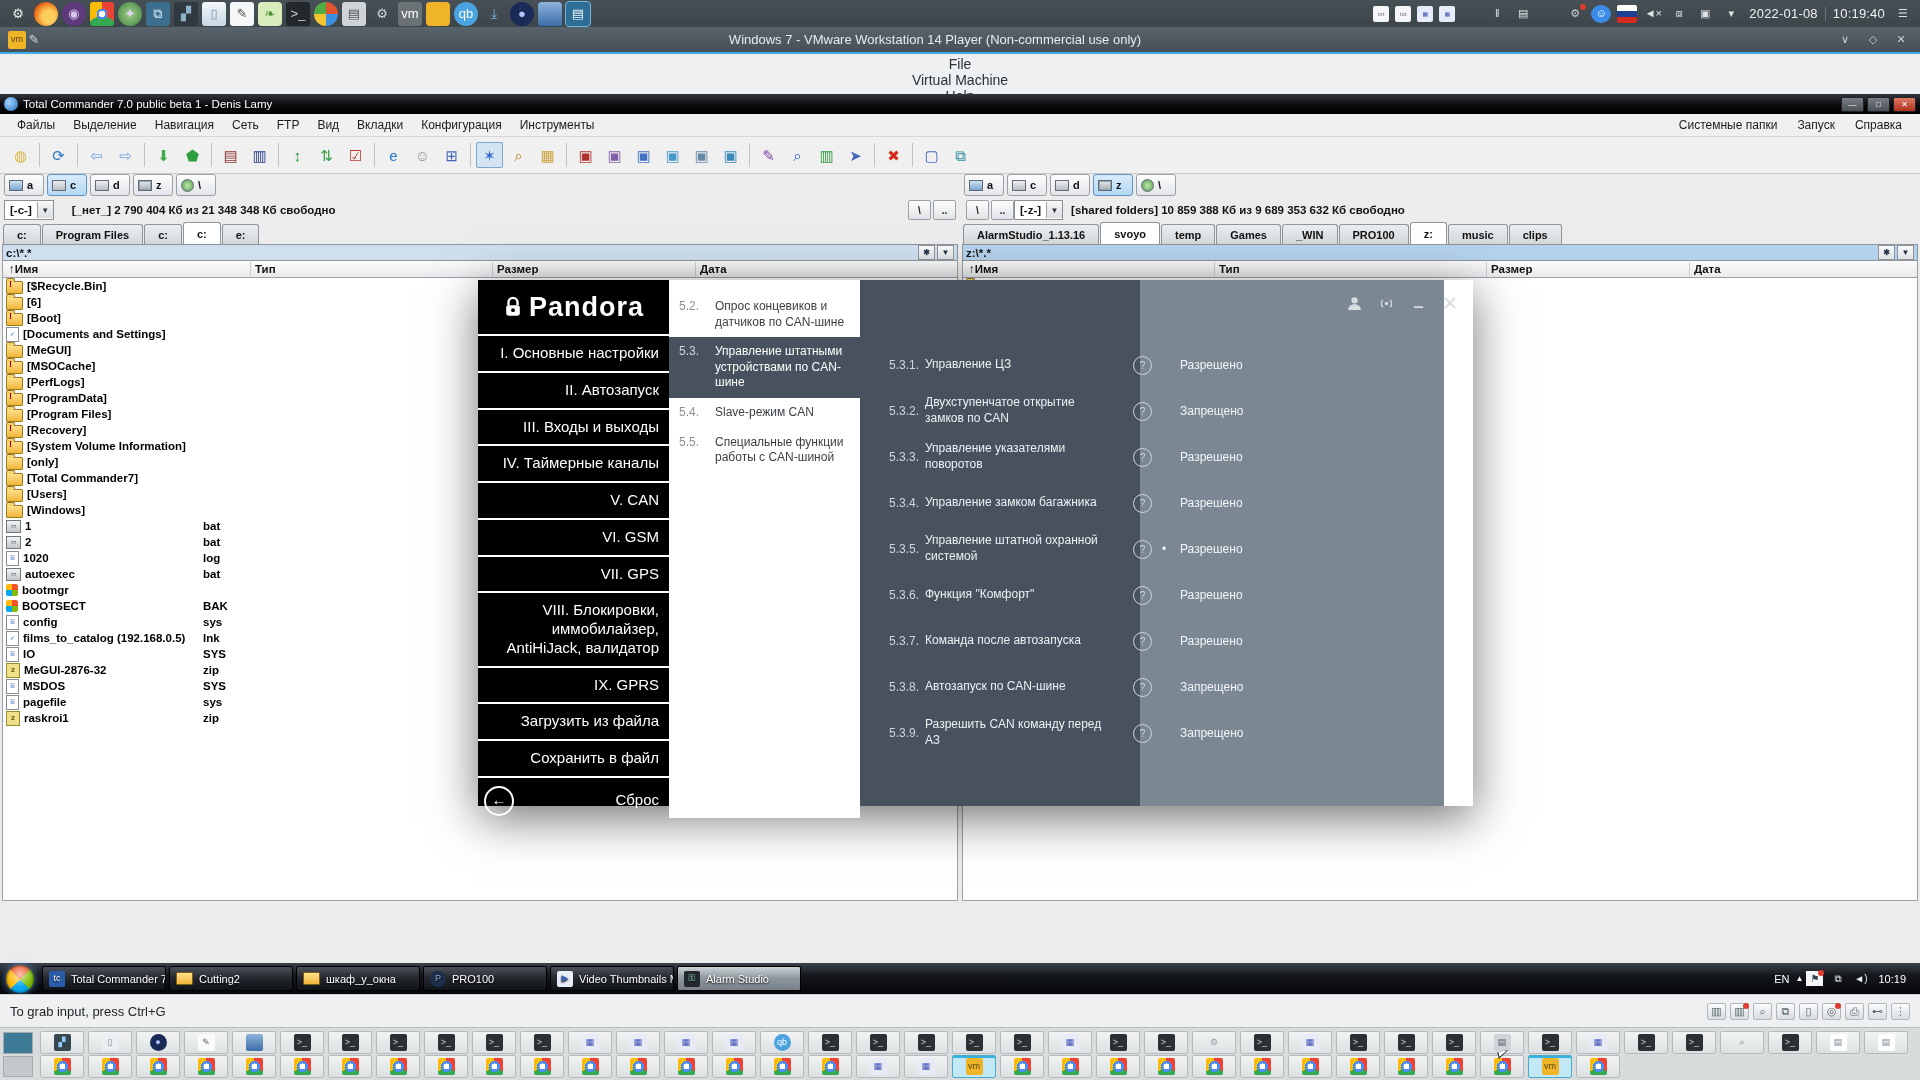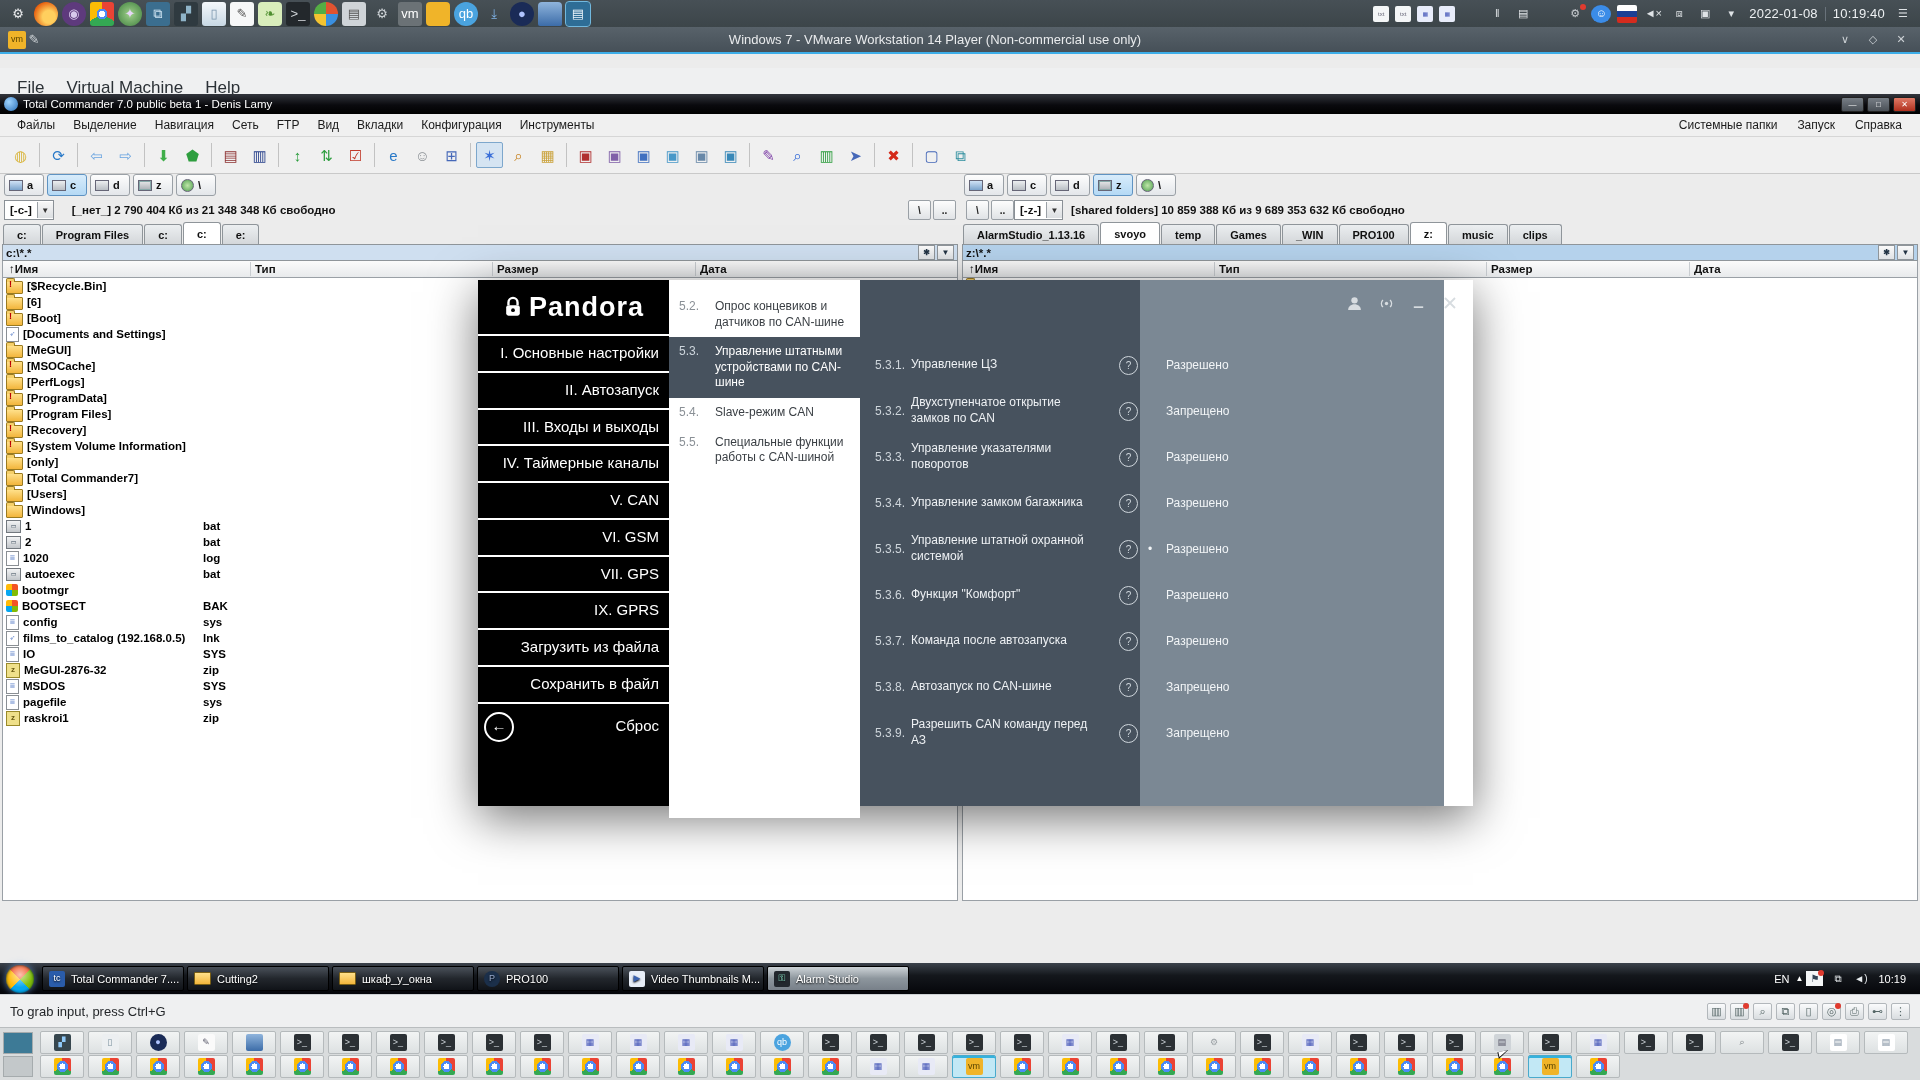--- a/index.html
+++ b/index.html
@@ -17,21 +17,21 @@
   #hostR .ic{width:20px;height:18px;margin:0 3px;font-size:11px;border-radius:2px;position:relative;}
   #hostR .mini{width:16px;height:16px;font-size:6px;}
   .ic-flag{background:linear-gradient(180deg,#fff 33%,#1c3f94 33% 66%,#d52b1e 66%);width:20px;height:13px;}
   .badge:after{content:'';position:absolute;right:-1px;top:-1px;width:6px;height:6px;border-radius:50%;background:#e03b2f;}
   .clocktxt{font-size:13px;color:#eef1f3;margin:0 5px;letter-spacing:.2px;}
   .clocksep{width:1px;height:14px;background:#6b7artransparent;background:#69727a;margin:0 2px;}
 
   
   #vm-title{left:0;top:27px;width:1920px;height:25px;background:linear-gradient(#58626a,#465058);color:#e9ebed;font-size:13px;padding:0 8px;box-sizing:border-box;}
   #vm-blue{left:0;top:52px;width:1920px;height:2px;background:#3daee9;}
-  #vm-menu{left:0;top:68px;width:1920px;height:40px;background:#eff0f1;color:#2b3136;font-size:17px;border-bottom:1px solid #cfd3d6;box-sizing:border-box;padding:0 6px;}
+  #vm-menu{left:0;top:56px;width:1920px;height:40px;background:#eff0f1;color:#2b3136;font-size:14px;border-bottom:1px solid #cfd3d6;box-sizing:border-box;padding:0 6px;flex-direction:column;}
   .vm-mi{padding:0 11px;height:100%;display:flex;align-items:center;}
   #vmctl .ic{width:22px;height:16px;color:#cdd2d6;font-size:11px;margin-left:6px;}
 
   
   #tc{left:0;top:94px;width:1920px;height:869px;background:#ececec;}
   .tc-title{height:20px;background:linear-gradient(#33363d,#0a0a0e 55%,#000);color:#fff;font-size:11.5px;padding:0 4px;}
   .tc-title .appico{width:14px;height:14px;background:radial-gradient(circle at 35% 35%,#9fd4ff,#2a6fb8);border-radius:50%;margin-right:5px;}
   .wbtn{width:21px;height:13px;margin-left:3px;background:linear-gradient(#777e86,#4a5056);border:1px solid #222;border-radius:2px;color:#fff;font-size:8px;display:inline-flex;align-items:center;justify-content:center;}
   .wbtn.cls{background:linear-gradient(#e07a66,#b0301e);}
   .tc-menu{height:22px;background:#f0f0f0;font-size:12px;color:#1b1b1b;border-bottom:1px solid #d6d6d6;padding:0 8px;}
@@ -82,21 +82,21 @@
   .cmdrow{position:absolute;left:0;top:825px;width:1920px;height:22px;font-size:12px;color:#111;display:flex;align-items:center;}
   .cmdlabel{position:absolute;left:560px;width:55px;text-align:right;font-weight:bold;}
   .cmdinput{position:absolute;left:622px;top:2px;width:1276px;height:16px;background:#fff;border:1px solid #8a9096;}
   .cmddd{position:absolute;left:1901px;top:2px;}
   .fkeys{position:absolute;left:0;top:847px;width:1920px;height:22px;display:flex;gap:3px;padding:1px 2px;box-sizing:border-box;}
   .fkey{flex:1;background:linear-gradient(#fdfdfd,#dfe2e5);border:1px solid #8f959a;border-radius:2px;font-size:12px;color:#111;display:flex;align-items:center;justify-content:center;}
 
   
   #win-task{left:0;top:963px;width:1920px;height:31px;background:linear-gradient(#3c434c,#14171c 40%,#05060a);display:flex;align-items:center;padding:0 4px;box-sizing:border-box;}
   .orb{width:28px;height:28px;border-radius:50%;margin:0 8px 0 2px;background:radial-gradient(circle at 50% 35%,rgba(255,255,255,.65),rgba(255,255,255,0) 55%),conic-gradient(from -45deg,#f35325 0 90deg,#81bc06 0 180deg,#05a6f0 0 270deg,#ffba08 0);box-shadow:0 0 6px 1px rgba(120,180,255,.5),inset 0 0 3px #033;}
-  .tkb{height:25px;width:142px;margin-right:3px;background:linear-gradient(#4a515a,#23272d 50%,#101318);border:1px solid #000;border-radius:2px;color:#fff;font-size:11px;display:flex;align-items:center;padding:0 6px;box-sizing:border-box;white-space:nowrap;overflow:hidden;text-shadow:0 1px 2px #000;}
+  .tkb{height:25px;width:124px;margin-right:3px;background:linear-gradient(#4a515a,#23272d 50%,#101318);border:1px solid #000;border-radius:2px;color:#fff;font-size:11px;display:flex;align-items:center;padding:0 6px;box-sizing:border-box;white-space:nowrap;overflow:hidden;text-shadow:0 1px 2px #000;}
   .tkb.on{background:linear-gradient(#cdd3d7,#8d969d 50%,#788089);}
   .tkb .ic{width:16px;height:16px;font-size:9px;margin-right:6px;flex:none;border-radius:2px;}
   .tray{margin-left:auto;display:flex;align-items:center;color:#fff;font-size:11px;}
   .tray .ic{width:17px;height:15px;margin:0 3px;font-size:10px;color:#e8ecef;position:relative;}
   .tfold{width:15px;height:11px;background:linear-gradient(#ffe08a,#f2b53c);border:1px solid #7a5f15;border-radius:1px;margin-right:6px;flex:none;}
 
   
   #vm-status{left:0;top:994px;width:1920px;height:33px;background:#eff0f1;border-top:1px solid #cdd1d4;color:#232629;font-size:13px;display:flex;align-items:center;padding:0 10px;box-sizing:border-box;}
   #vmtray .ic{width:19px;height:17px;margin-left:4px;font-size:11px;background:linear-gradient(#fafbfc,#d9dde0);border:1px solid #b2b7bb;border-radius:2px;color:#566;position:relative;}
 
@@ -844,38 +844,41 @@
           </svg>
           <b>Pandora</b>
         </div>
         <div class="pm">I. Основные настройки</div>
         <div class="pm">II. Автозапуск</div>
         <div class="pm">III. Входы и выходы</div>
         <div class="pm">IV. Таймерные каналы</div>
         <div class="pm">V. CAN</div>
         <div class="pm">VI. GSM</div>
         <div class="pm">VII. GPS</div>
+        <div class="pm">VIII. Блокировки,
+иммобилайзер,
+AntiHiJack, валидатор</div>
         <div class="pm">IX. GPRS</div>
         <div class="pm">Загрузить из файла</div>
         <div class="pm">Сохранить в файл</div>
         <div class="pm back"><span class="pm-back">←</span><span style="flex: 1 1 0%;">Сброс</span></div>
       </div>
     <div class="pd-col" id="pd-sub" style="padding-top: 12px;">
         <div class="sub"><span class="n">5.2.</span><span>Опрос концевиков и
 датчиков по CAN-шине</span></div>
         <div class="sub on"><span class="n">5.3.</span><span>Управление штатными
 устройствами по CAN-
 шине</span></div>
         <div class="sub"><span class="n">5.4.</span><span>Slave-режим CAN</span></div>
         <div class="sub"><span class="n">5.5.</span><span>Специальные функции
 работы с CAN-шиной</span></div>
       </div>
     <div class="pd-col" id="pd-set"></div>
     <div class="pd-col" id="pd-val"></div>
-    <div id="pd-rows" class="ab" style="left:382px;top:62px;width:556px">
+    <div id="pd-rows" class="ab" style="left:396px;top:62px;width:556px">
         <div class="setrow">
           <span class="n">5.3.1.</span>
           <span class="lb">Управление ЦЗ</span>
           <span class="q">?</span>
           <span class="val"><span>Разрешено</span></span>
         </div>
         <div class="setrow">
           <span class="n">5.3.2.</span>
           <span class="lb">Двухступенчатое открытие
 замков по CAN</span>

